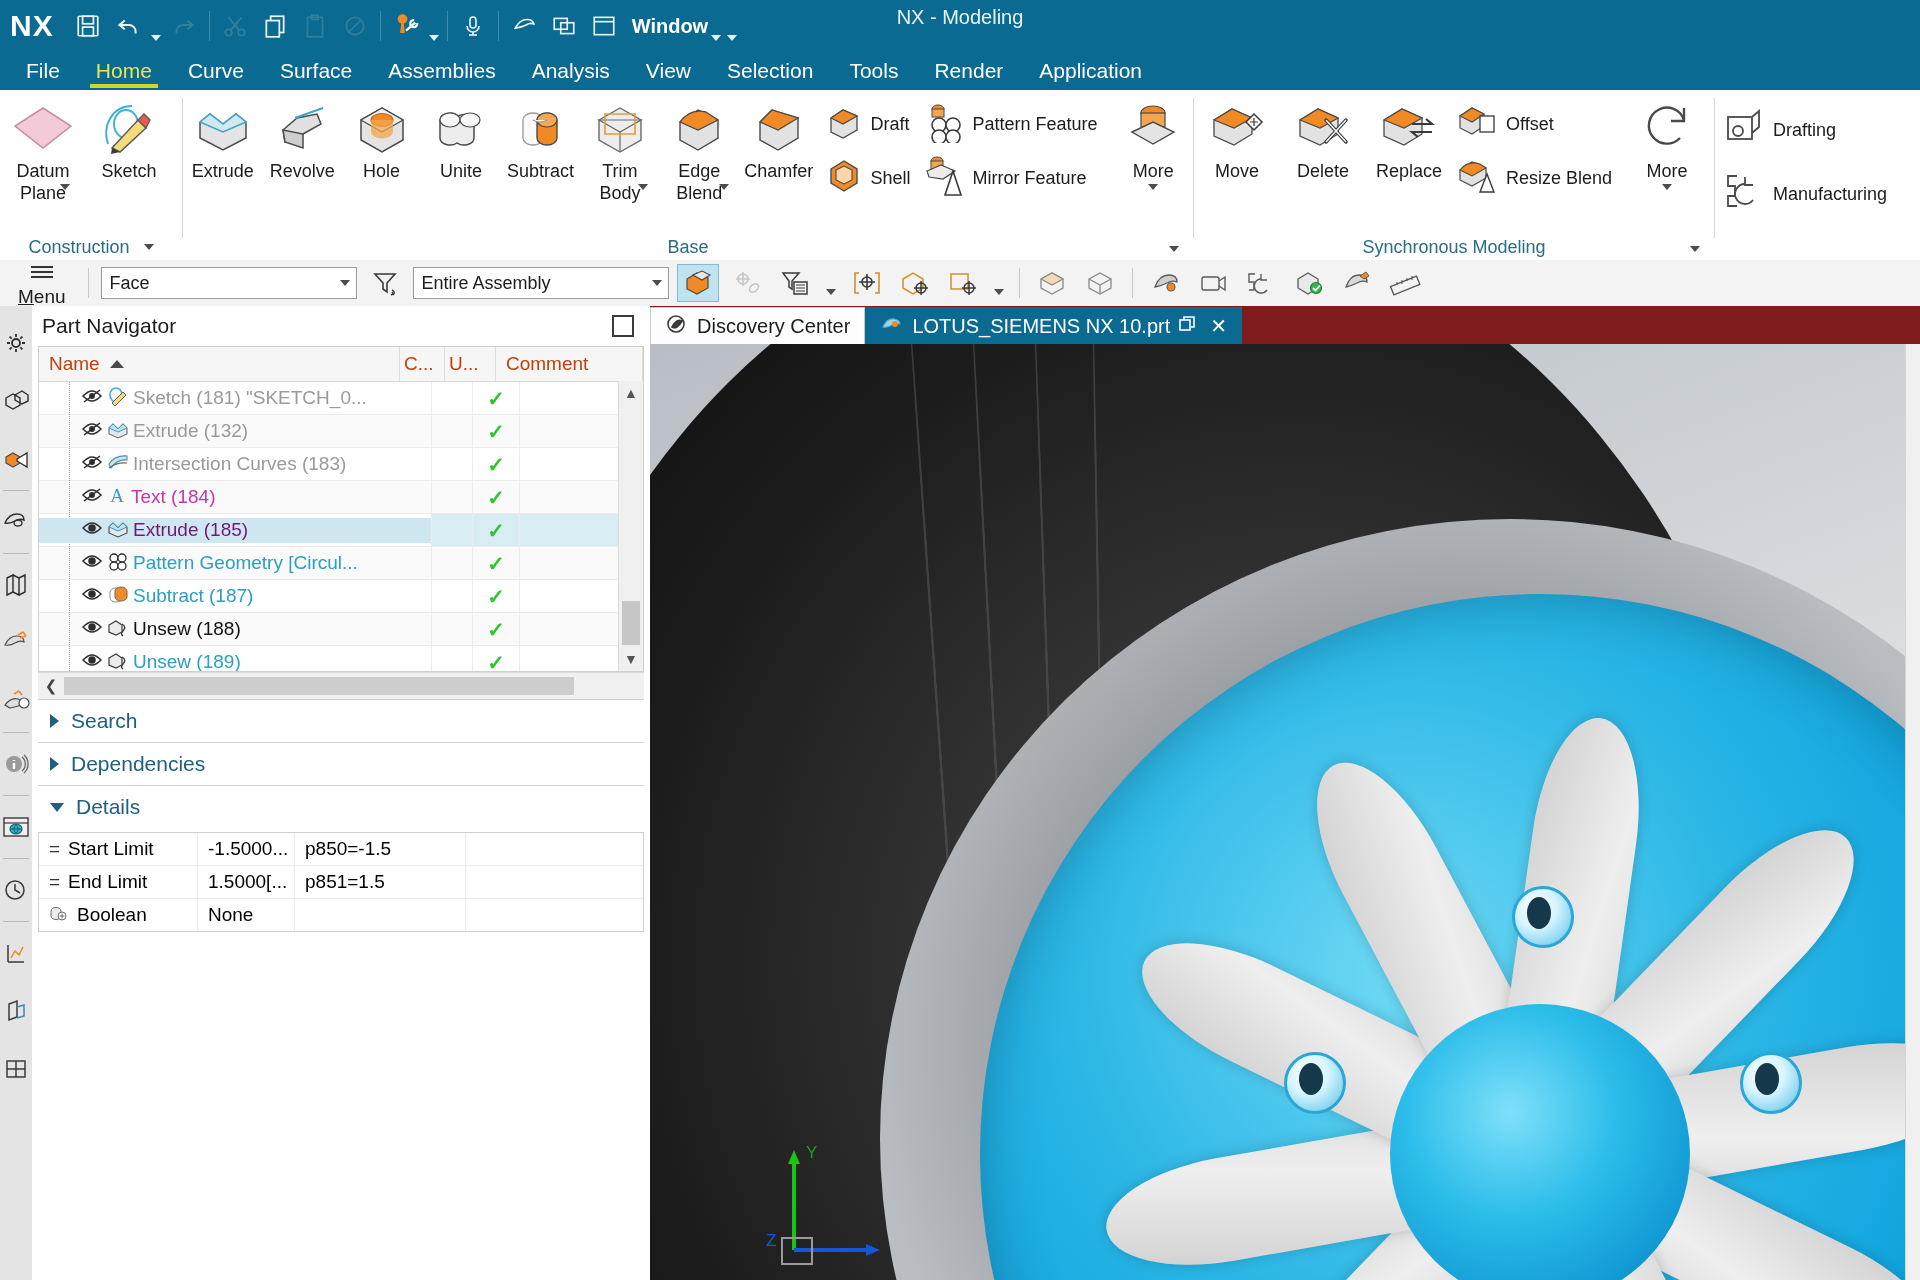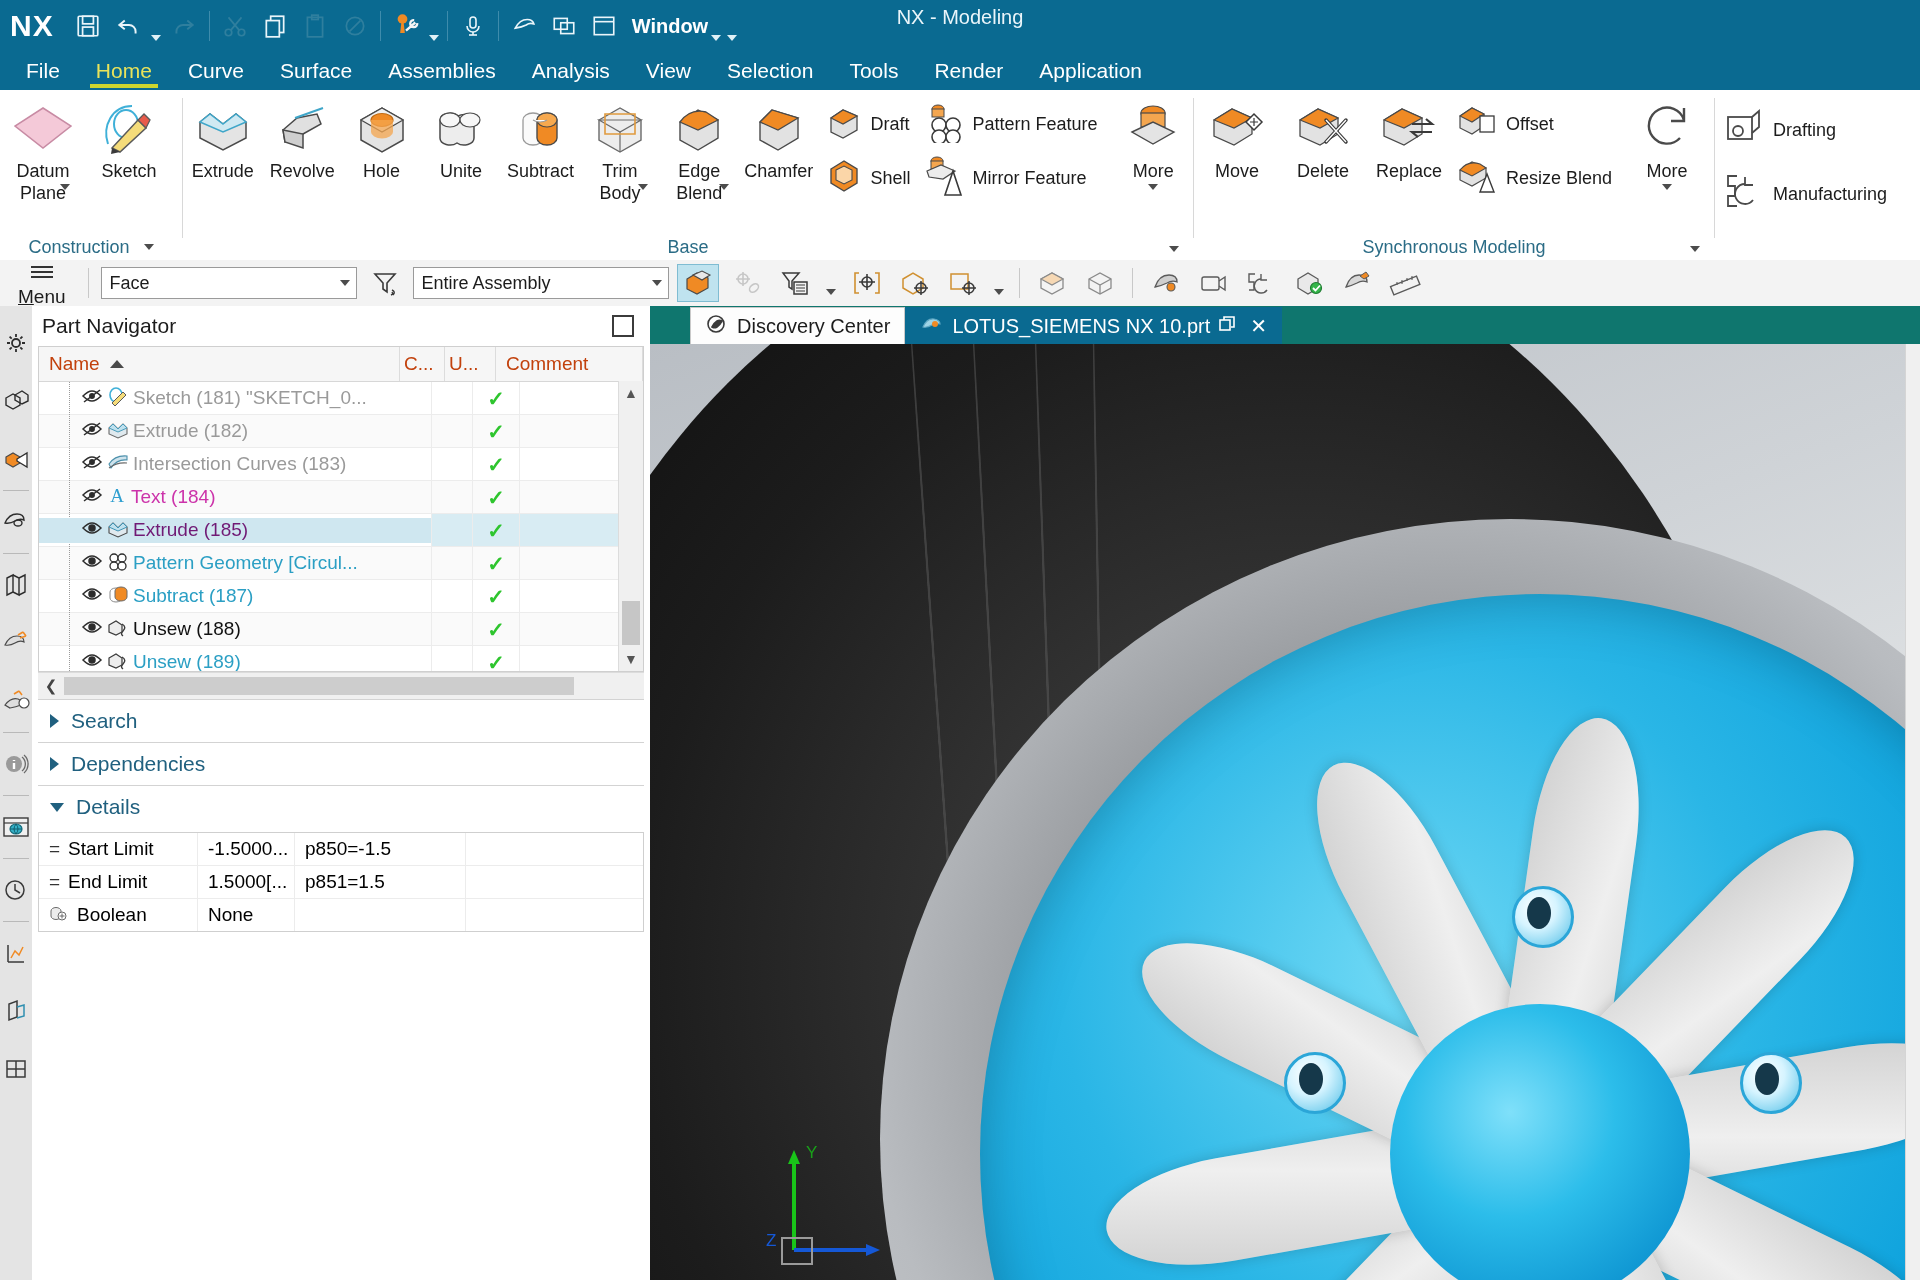--- a/index.html
+++ b/index.html
@@ -176,22 +176,22 @@
 
   .details-tbl{margin:4px 6px 0 6px;border:1px solid #cfcfcf;}
   .dhead{display:flex;height:34px;background:#f6f6f6;border-bottom:1px solid #d7d7d7;font-size:19px;align-items:center;}
   .dh{height:34px;display:flex;align-items:center;padding-left:10px;border-right:1px solid #dcdcdc;gap:12px;}
   .drow{display:flex;height:32px;align-items:center;font-size:19px;border-bottom:1px solid #ececec;}
   .dc{height:32px;display:flex;align-items:center;padding-left:10px;border-right:1px solid #ececec;gap:8px;white-space:nowrap;overflow:hidden;}
   .eq{color:#333;font-size:19px;}
 
   
   .tabstrip{
-    position:absolute;left:650px;top:306px;right:0;height:38px;background:#0f766e;
-    display:flex;align-items:flex-end;border-bottom:3px solid #0a6a91;padding-left:40px;
+    position:absolute;left:650px;top:306px;right:0;height:38px;background:#7f1d1d;
+    display:flex;align-items:flex-end;border-bottom:3px solid #0a6a91;
   }
   .dtab{
     height:36px;display:flex;align-items:center;gap:8px;padding:0 14px;font-size:20px;
     border:1px solid #c9c9c9;border-bottom:none;background:#fdfdfd;color:#1c1c1c;
   }
   .dtab.active{background:#0a6a91;color:#ffffff;border-color:#0a6a91;}
   .dtab .x{font-size:20px;margin-left:6px;}
 
   .viewport{
     position:absolute;left:650px;top:344px;right:0;bottom:0;overflow:hidden;
@@ -953,21 +953,21 @@
                   <circle cx="11" cy="9" r="2.2" fill="#2d2d2d"></circle>
                   <path d="M3 15 L19 3"></path>
                 </svg>
             </span>
             <span>
               <svg width="22" height="20" viewBox="0 0 22 20">
                   <polygon points="2,9 6,5 11,10 16,5 20,9 20,15 11,19 2,15" fill="#dfe9ee" stroke="#6a6a6a" stroke-width="1.1"></polygon>
                   <polygon points="2,9 6,5 11,10 16,5 20,9 11,13" fill="#bfe1ee" stroke="#4a9cbb" stroke-width="1"></polygon>
                 </svg>
             </span>
-            <span>Extrude (182)</span>
+            <span>Extrude (132)</span>
           </div>
           <div class="ccell"></div>
           <div class="ucell">
               <span class="check">✓</span>
             </div>
           <div class="cmtcell"></div>
         </div>
 
         <div class="trow">
           <div class="namecell" style="color:#9a9a9a">

